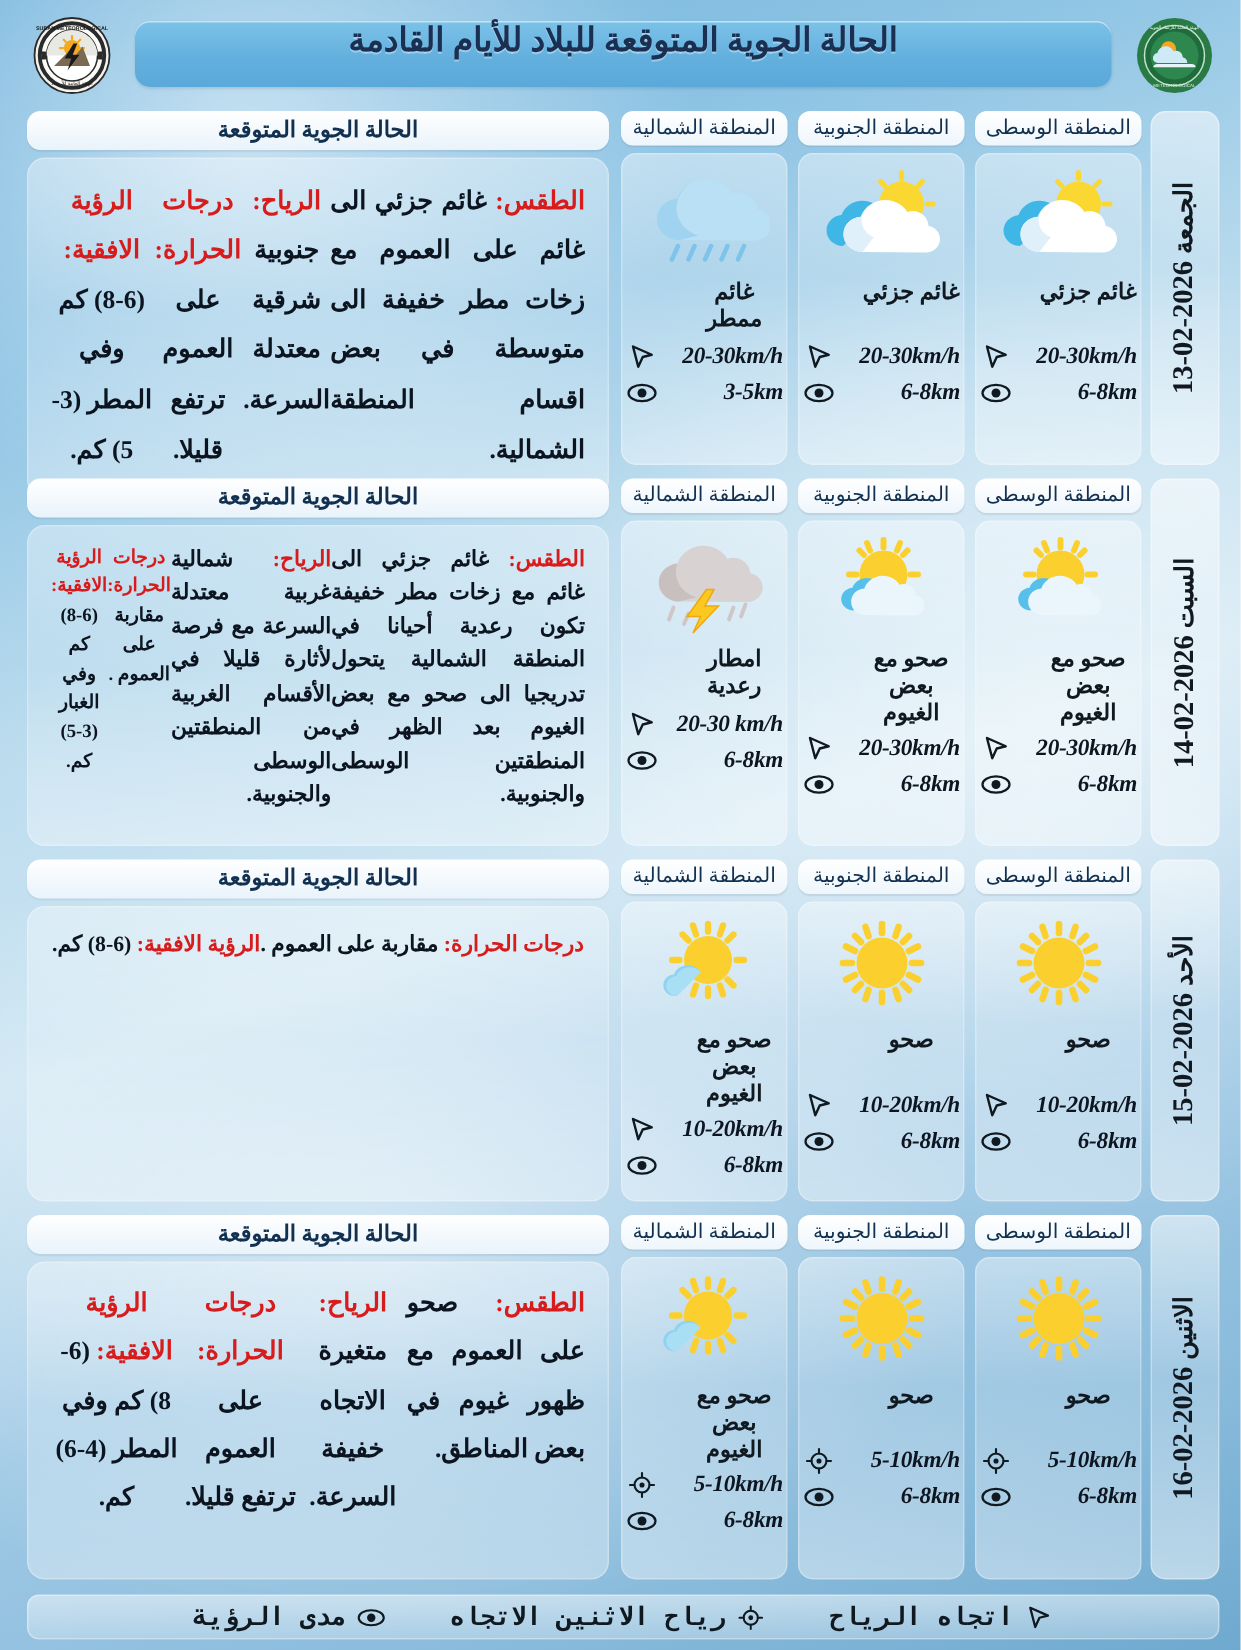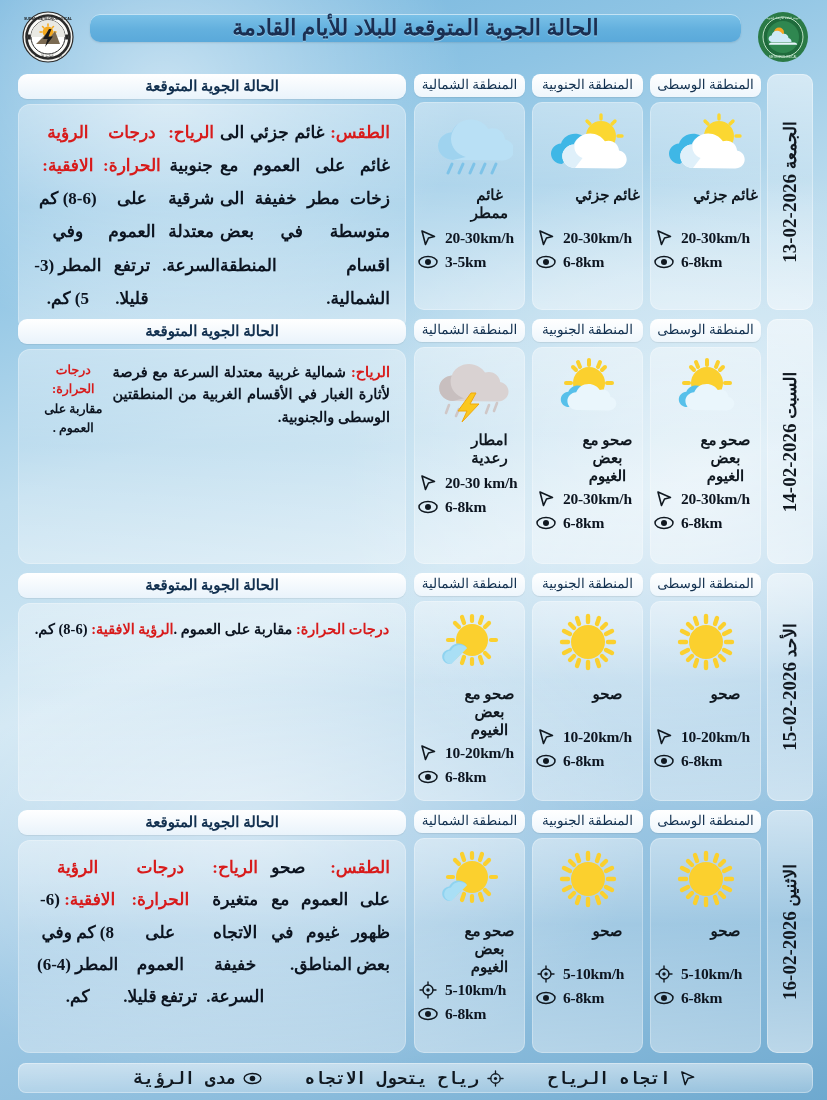--- a/index.html
+++ b/index.html
@@ -28,25 +28,25 @@
 
   
   .header{
     position:relative;
     height:62px;
     margin:6px 0 6px 0;
     display:flex;align-items:center;
   }
   .header-bar{
     position:absolute;
-    left:72px;right:72px;top:8px;height:28px;
+    left:72px;right:72px;top:8px;height:44px;
     border-radius:10px;
     background:linear-gradient(180deg,#7cc2e8 0%, #63b0de 55%, #5aa9da 100%);
     box-shadow:inset 0 1px 0 rgba(255,255,255,.55), 0 1px 2px rgba(0,0,0,.10);
-    display:flex;align-items:center;justify-content:center;
+    display:flex;justify-content:center;
   }
   .header-title{
     color:#1a2f52;
     font-weight:bold;
     font-size:22px;
     letter-spacing:0;
     text-shadow:0 1px 0 rgba(255,255,255,.35);
     white-space:nowrap;
   }
   .logo{
@@ -132,24 +132,25 @@
     margin-top:2px;
     font-weight:bold;font-size:15px;color:#101820;
     text-align:center;line-height:1.2;
     min-height:38px;
     display:flex;align-items:flex-start;justify-content:center;
     padding-top:2px;
     margin-left:40px;
   }
   .metric{
     display:flex;flex-direction:row;align-items:center;
-    justify-content:flex-start;gap:6px;
+    justify-content:space-between;gap:6px;
     width:100%;
     margin-top:4px;
     direction:ltr;
+    font-style:italic;
   }
   .metric .glyph{width:22px;height:20px;display:flex;align-items:center;justify-content:center;flex:0 0 22px;}
   .metric .val{
     font-weight:bold;font-size:15.5px;color:#0d1520;
     white-space:nowrap;letter-spacing:-.2px;
   }
 
   
   .narrative{
     flex:1;
@@ -525,22 +526,24 @@
               </span>
               <span class="val">6-8km</span>
             </div>
           </div>
         </div>
       </div>
 
       <div class="narrative">
         <div class="narr-head">الحالة الجوية المتوقعة</div>
         <div class="narr-body">
-          <p class="narr-p"><span class="lbl">الرياح:</span><span> شمالية غربية معتدلة السرعة مع فرصة لأثارة الغبار في الأقسام الغربية من المنطقتين الوسطى والجنوبية.</span></p>
+          <p class="narr-p"><span class="lbl">الطقس:</span><span> غائم جزئي الى غائم مع زخات مطر خفيفة تكون رعدية أحيانا في المنطقة الشمالية يتحول تدريجيا الى صحو مع بعض الغيوم بعد الظهر في المنطقتين الوسطى والجنوبية.</span></p>
+          <p class="narr-p"><span class="lbl">الرياح:</span><span> شمالية غربية معتدلة السرعة مع فرصة لأثارة قليلا في الأقسام الغربية من المنطقتين الوسطى والجنوبية.</span></p>
           <p class="narr-p small ctr"><span class="lbl">درجات الحرارة:</span><span> مقاربة على العموم .</span></p>
+          <p class="narr-p small ctr"><span class="lbl">الرؤية الافقية:</span><span> (6-8) كم وفي الغبار (3-5) كم.</span></p>
         </div>
       </div>
     </div>
 
     <div class="day-row r3">
       <div class="date-strip">
         <div class="date-vert">
           <span class="dow">الأحد</span>
           <span>2026-02-15</span>
         </div>
@@ -890,21 +893,21 @@
               <circle cx="9" cy="9" r="5" fill="none" stroke="#101820" stroke-width="1.4"></circle>
               <circle cx="9" cy="9" r="1.7" fill="#101820"></circle>
               <g stroke="#101820" stroke-width="1.4" stroke-linecap="round">
                 <line x1="9" y1="1" x2="9" y2="4"></line>
                 <line x1="9" y1="14" x2="9" y2="17"></line>
                 <line x1="1" y1="9" x2="4" y2="9"></line>
                 <line x1="14" y1="9" x2="17" y2="9"></line>
               </g>
             </svg>
       </span>
-      <span class="txt">رياح يتحول الاتجاه</span>
+      <span class="txt">رياح الاثنين الاتجاه</span>
     </div>
     <div class="legend-item">
       <span class="glyph">
         <svg width="19" height="13" viewBox="0 0 20 14">
               <ellipse cx="10" cy="7" rx="9" ry="5.4" fill="none" stroke="#101820" stroke-width="1.5"></ellipse>
               <circle cx="10" cy="7" r="3" fill="#101820"></circle>
             </svg>
       </span>
       <span class="txt">مدى الرؤية</span>
     </div>

